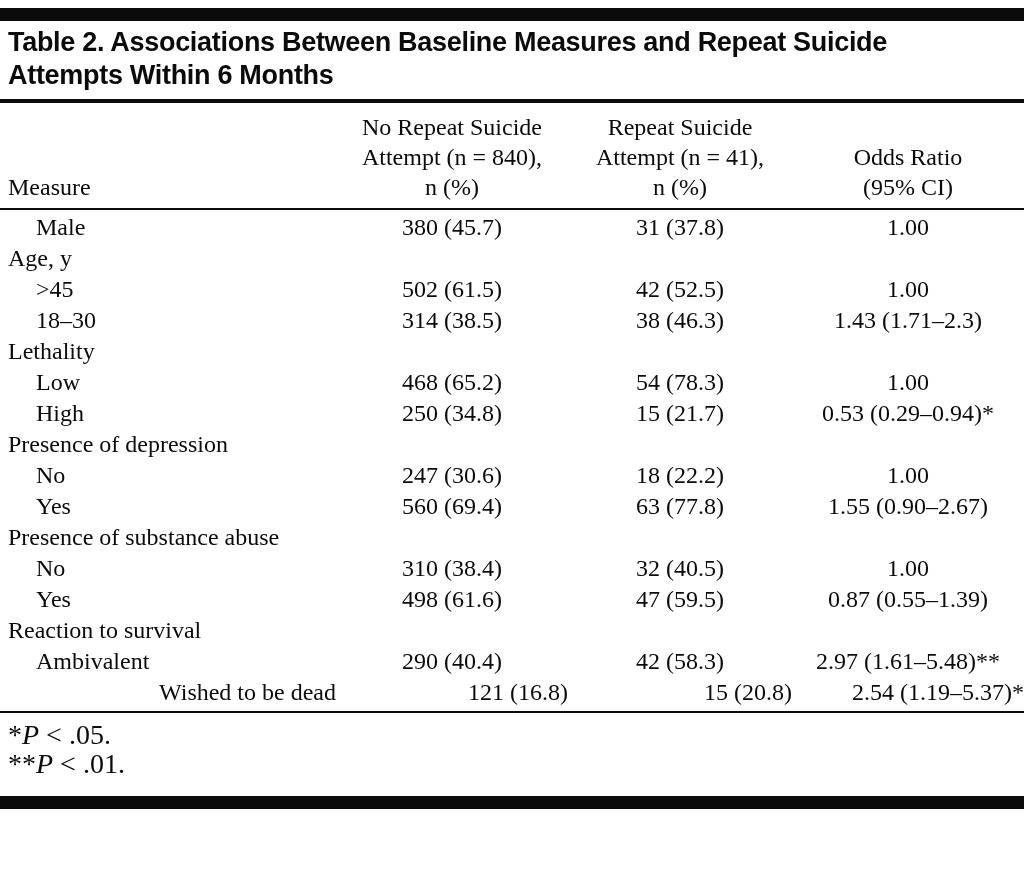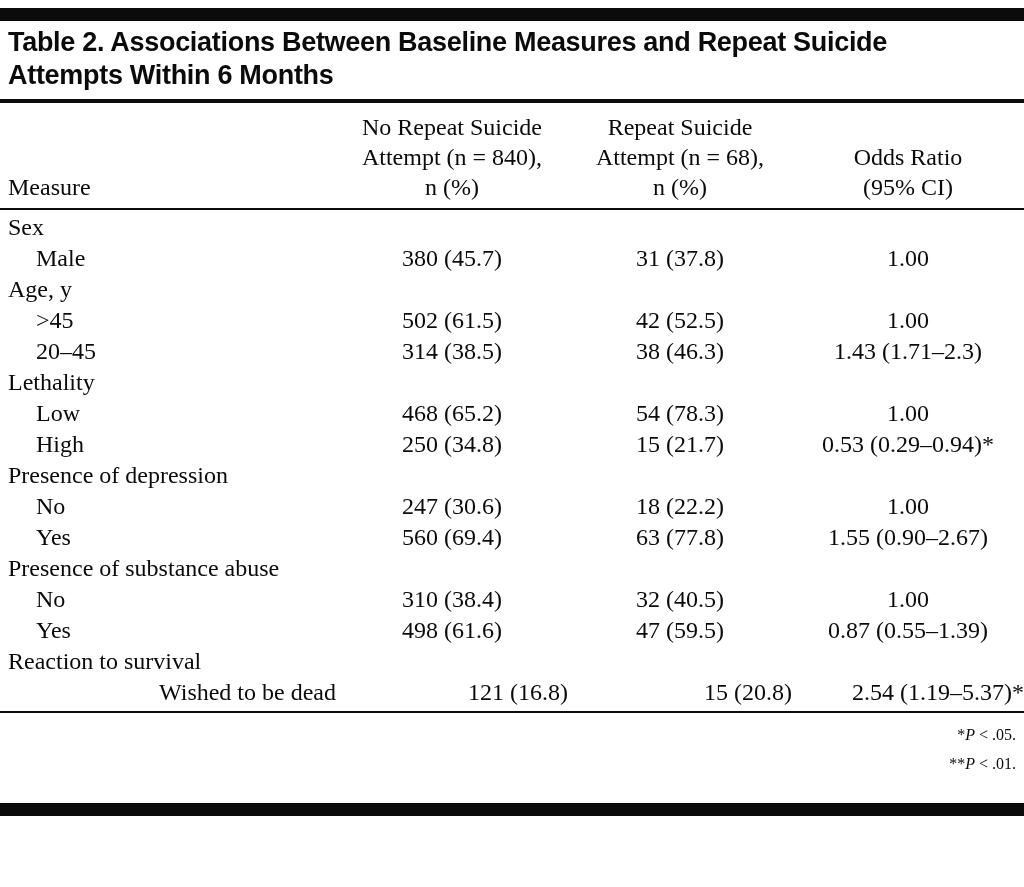--- a/index.html
+++ b/index.html
@@ -45,24 +45,23 @@
   th.center { text-align: center; white-space: pre-line; }
 
   td { padding: 0; line-height: 31px; }
   td.measure { text-align: left; padding-left: 8px; }
   tr.item td.measure { padding-left: 36px; }
   td.num { text-align: center; }
   tbody tr:first-child td { padding-top: 2px; }
   tbody tr:last-child td { padding-bottom: 3px; text-align: right; }
 
   .footnotes {
-    font-size: 16px;
+    font-size: 28px;
     line-height: 29px;
-    padding: 7px 8px 25px 8px;
-    text-align: right;
+    padding: 7px 8px 18px 8px;
   }
   .footnotes i { font-style: italic; }
 </style>
 </head>
 <body>
 
 <div class="page">
 
   <div class="bar"></div>
 
@@ -78,47 +77,44 @@
         <col class="c-repeat">
         <col class="c-odds">
     </colgroup>
     <thead>
       <tr>
         <th class="left">Measure</th>
         <th class="center">No Repeat Suicide
 Attempt (n = 840),
 n (%)</th>
         <th class="center">Repeat Suicide
-Attempt (n = 68),
+Attempt (n = 41),
 n (%)</th>
         <th class="center">Odds Ratio
 (95% CI)</th>
       </tr>
     </thead>
     <tbody>
-      <tr class="group">
-        <td class="measure" colspan="4">Sex</td>
-      </tr>
       <tr class="item">
         <td class="measure">Male</td>
         <td class="num">380 (45.7)</td>
         <td class="num">31 (37.8)</td>
         <td class="num">1.00</td>
       </tr>
       <tr class="group">
         <td class="measure" colspan="4">Age, y</td>
       </tr>
       <tr class="item">
         <td class="measure">&gt;45</td>
         <td class="num">502 (61.5)</td>
         <td class="num">42 (52.5)</td>
         <td class="num">1.00</td>
       </tr>
       <tr class="item">
-        <td class="measure">20–45</td>
+        <td class="measure">18–30</td>
         <td class="num">314 (38.5)</td>
         <td class="num">38 (46.3)</td>
         <td class="num">1.43 (1.71–2.3)</td>
       </tr>
       <tr class="group">
         <td class="measure" colspan="4">Lethality</td>
       </tr>
       <tr class="item">
         <td class="measure">Low</td>
         <td class="num">468 (65.2)</td>
@@ -158,20 +154,26 @@
       <tr class="item">
         <td class="measure">Yes</td>
         <td class="num">498 (61.6)</td>
         <td class="num">47 (59.5)</td>
         <td class="num">0.87 (0.55–1.39)</td>
       </tr>
       <tr class="group">
         <td class="measure" colspan="4">Reaction to survival</td>
       </tr>
       <tr class="item">
+        <td class="measure">Ambivalent</td>
+        <td class="num">290 (40.4)</td>
+        <td class="num">42 (58.3)</td>
+        <td class="num">2.97 (1.61–5.48)**</td>
+      </tr>
+      <tr class="item">
         <td class="measure">Wished to be dead</td>
         <td class="num">121 (16.8)</td>
         <td class="num">15 (20.8)</td>
         <td class="num">2.54 (1.19–5.37)*</td>
       </tr>
     </tbody>
   </table>
 
   <div class="rule-light"></div>
 

